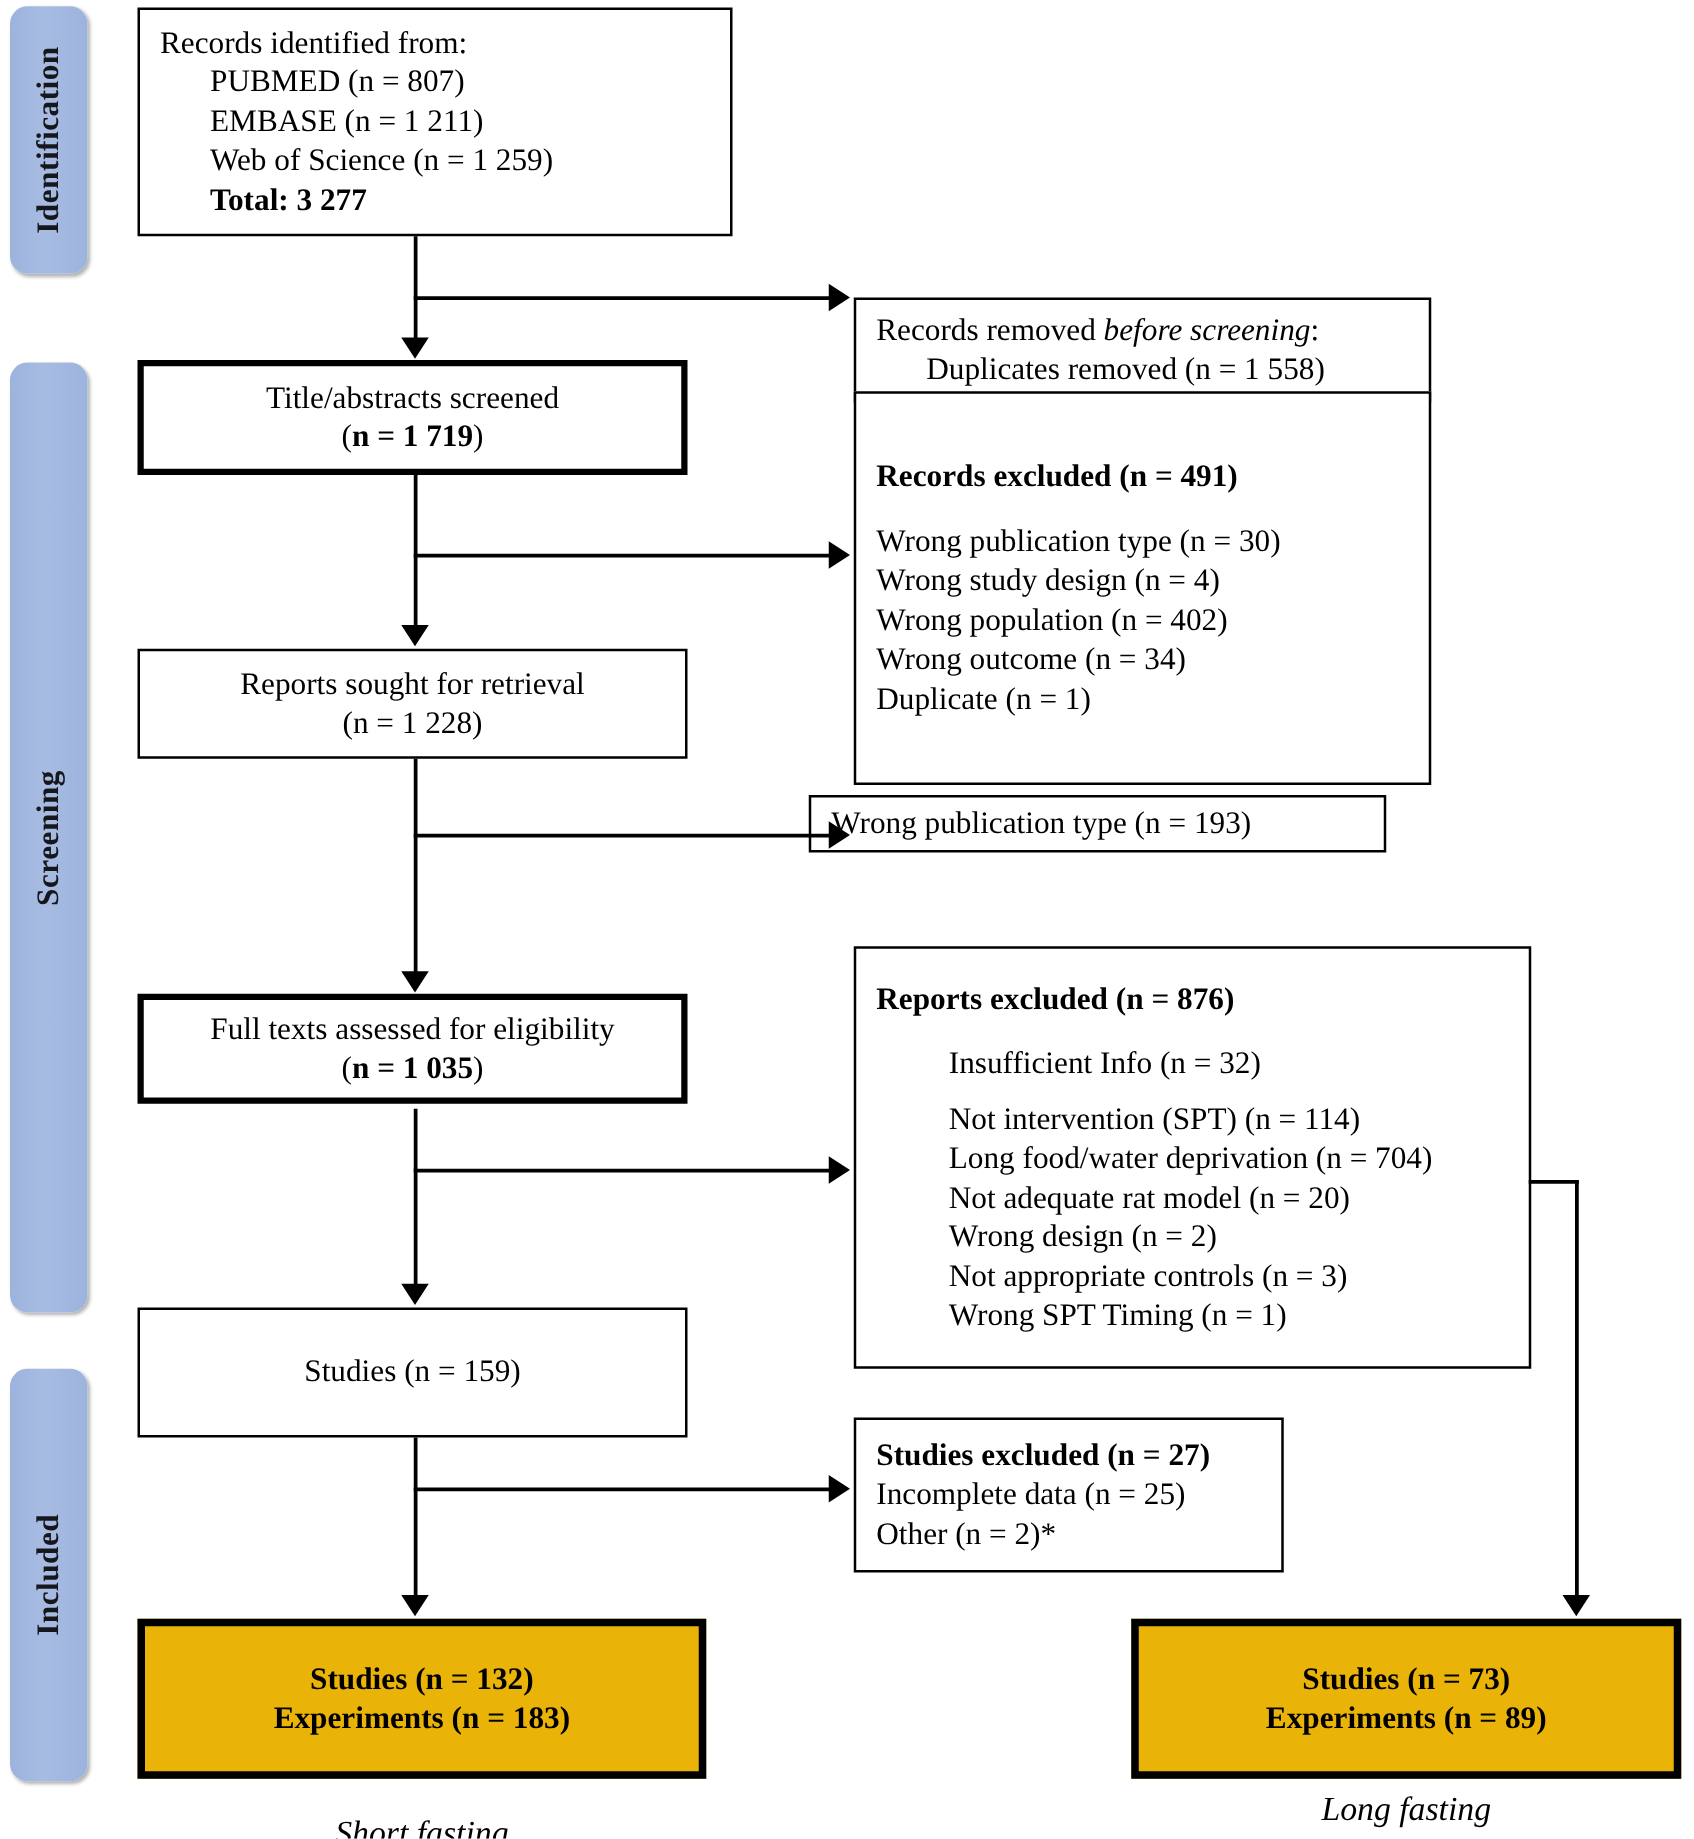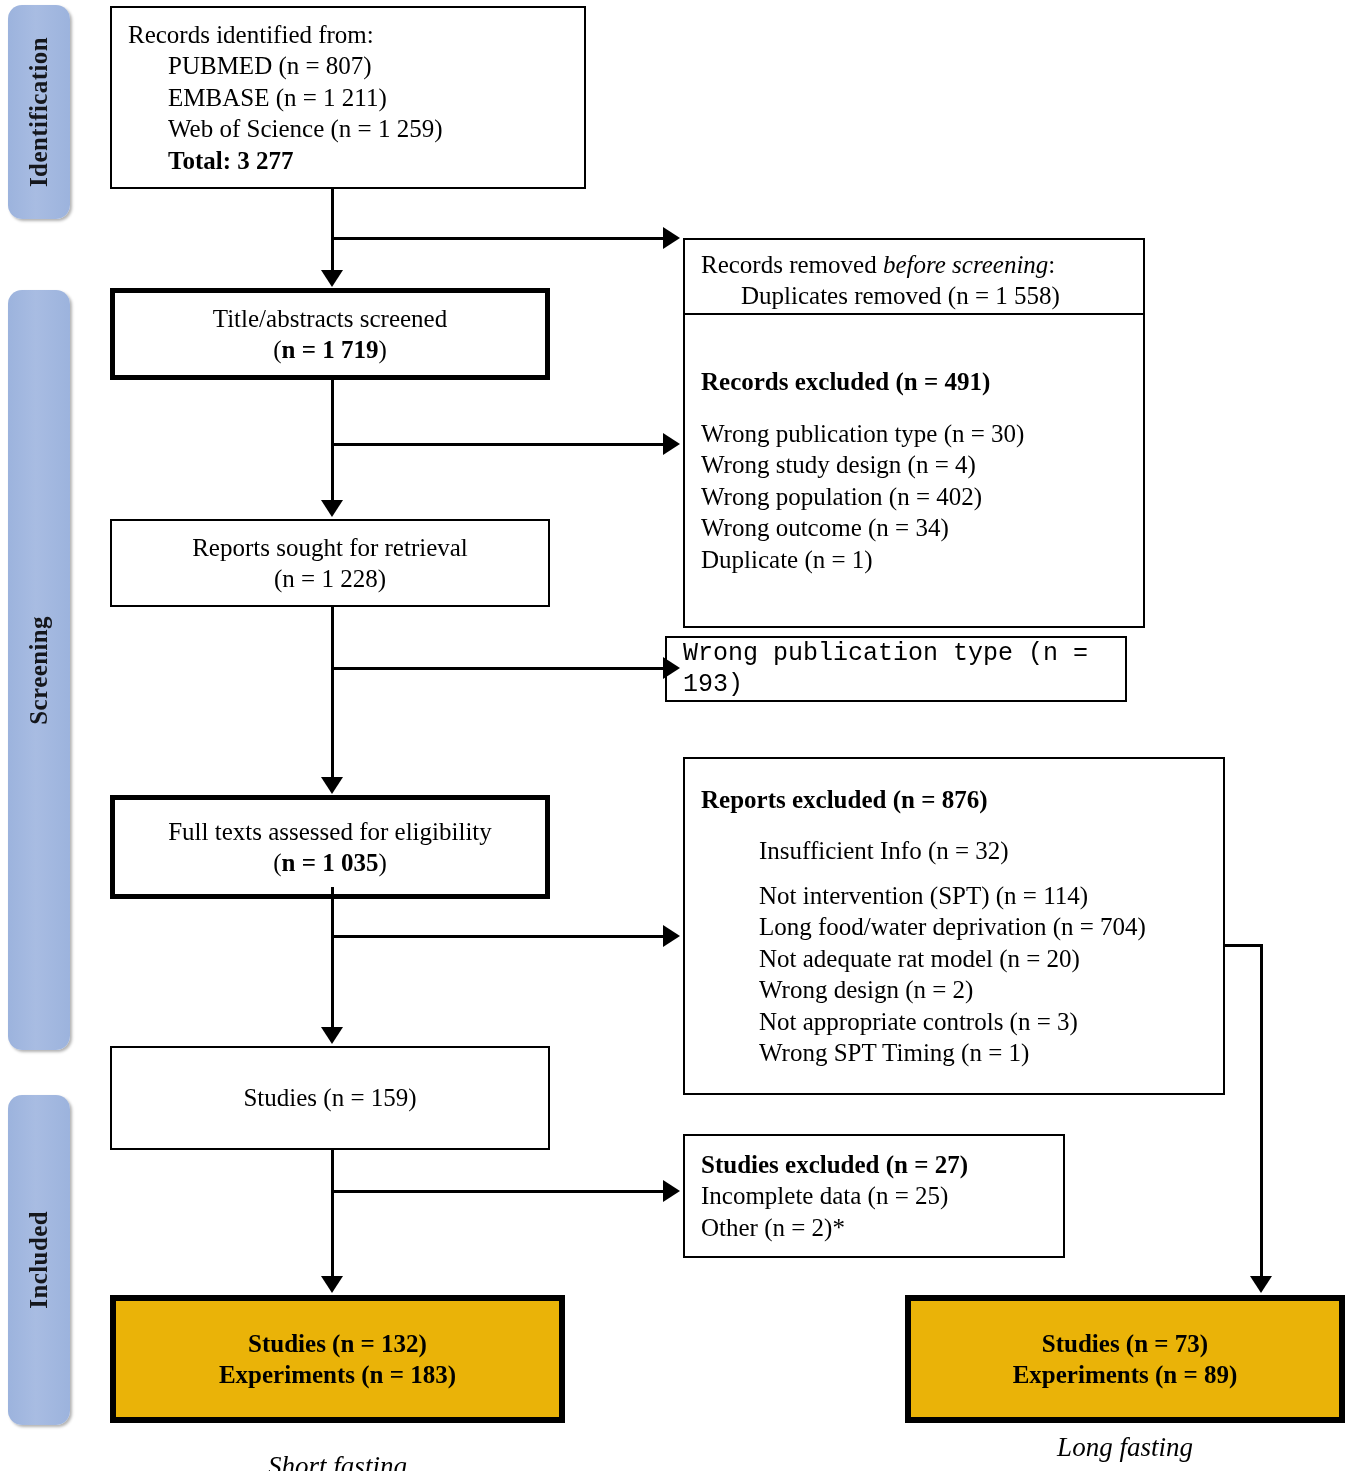--- a/index.html
+++ b/index.html
@@ -135,25 +135,25 @@
     <div>Wrong population (n = 402)</div>
     <div>Wrong outcome (n = 34)</div>
     <div>Duplicate (n = 1)</div>
   </div>
 
   <div class="box center" style="left:110px;top:519px;width:440px;height:88px;">
     <div>Reports sought for retrieval</div>
     <div>(n = 1 228)</div>
   </div>
 
-  <div class="box pad" style="left:665px;top:636px;width:462px;height:66px;font-family:Liberation Mono, monospace;">
+  <div class="box pad" style="left:647px;top:636px;width:462px;height:46px;">
     <div>Wrong publication type (n = 193)</div>
   </div>
 
-  <div class="box thick center" style="left:110px;top:795px;width:440px;height:104px;">
+  <div class="box thick center" style="left:110px;top:795px;width:440px;height:88px;">
     <div>Full texts assessed for eligibility</div>
     <div>
       <span>(</span><b>n = 1 035</b><span>)</span>
     </div>
   </div>
 
   <div class="box pad" style="left:683px;top:757px;width:542px;height:338px;">
     <div><b>Reports excluded (n = 876)</b></div>
     <div class="gap"></div>
     <div class="ind2">Insufficient Info (n = 32)</div>
@@ -163,21 +163,21 @@
     <div class="ind2">Not adequate rat model (n = 20)</div>
     <div class="ind2">Wrong design (n = 2)</div>
     <div class="ind2">Not appropriate controls (n = 3)</div>
     <div class="ind2">Wrong SPT Timing (n = 1)</div>
   </div>
 
   <div class="box center" style="left:110px;top:1046px;width:440px;height:104px;">
     <div>Studies (n = 159)</div>
   </div>
 
-  <div class="box pad" style="left:683px;top:1134px;width:382px;height:124px;">
+  <div class="box pad" style="left:683px;top:1134px;width:344px;height:124px;">
     <div><b>Studies excluded (n = 27)</b></div>
     <div>Incomplete data (n = 25)</div>
     <div>Other (n = 2)*</div>
   </div>
 
   <div class="box result" style="left:110px;top:1295px;width:455px;height:128px;">
     <div>Studies (n = 132)</div>
     <div>Experiments (n = 183)</div>
   </div>
   <div class="caption" style="left:110px;top:1451px;width:455px;">Short fasting</div>

